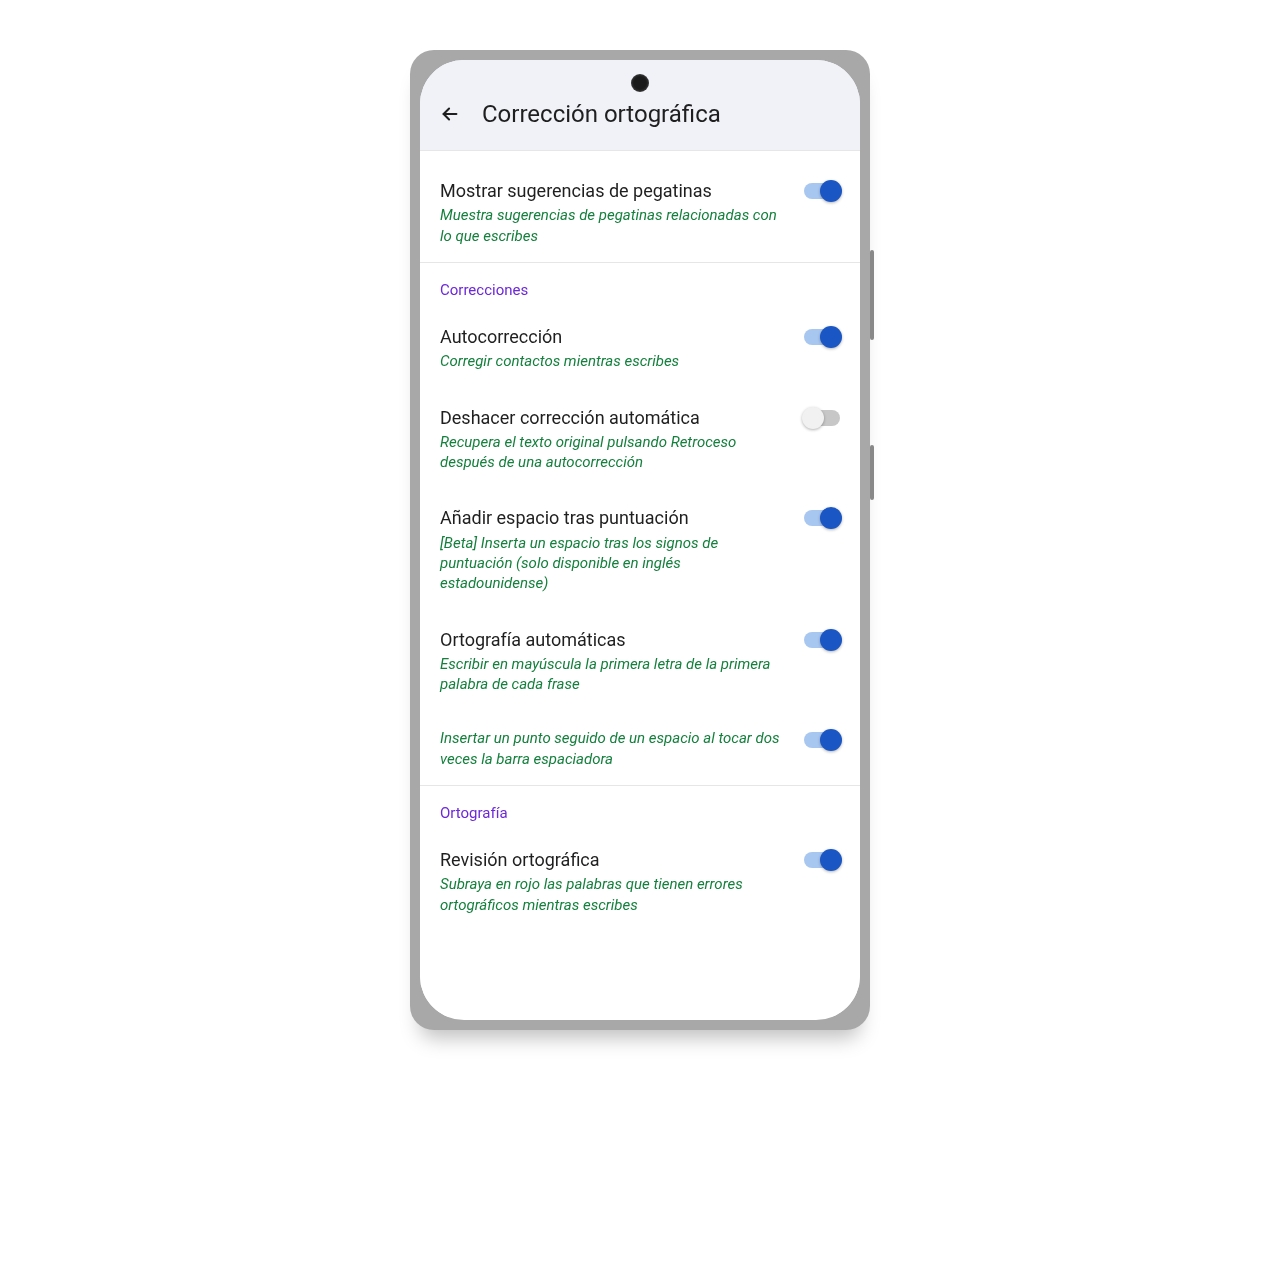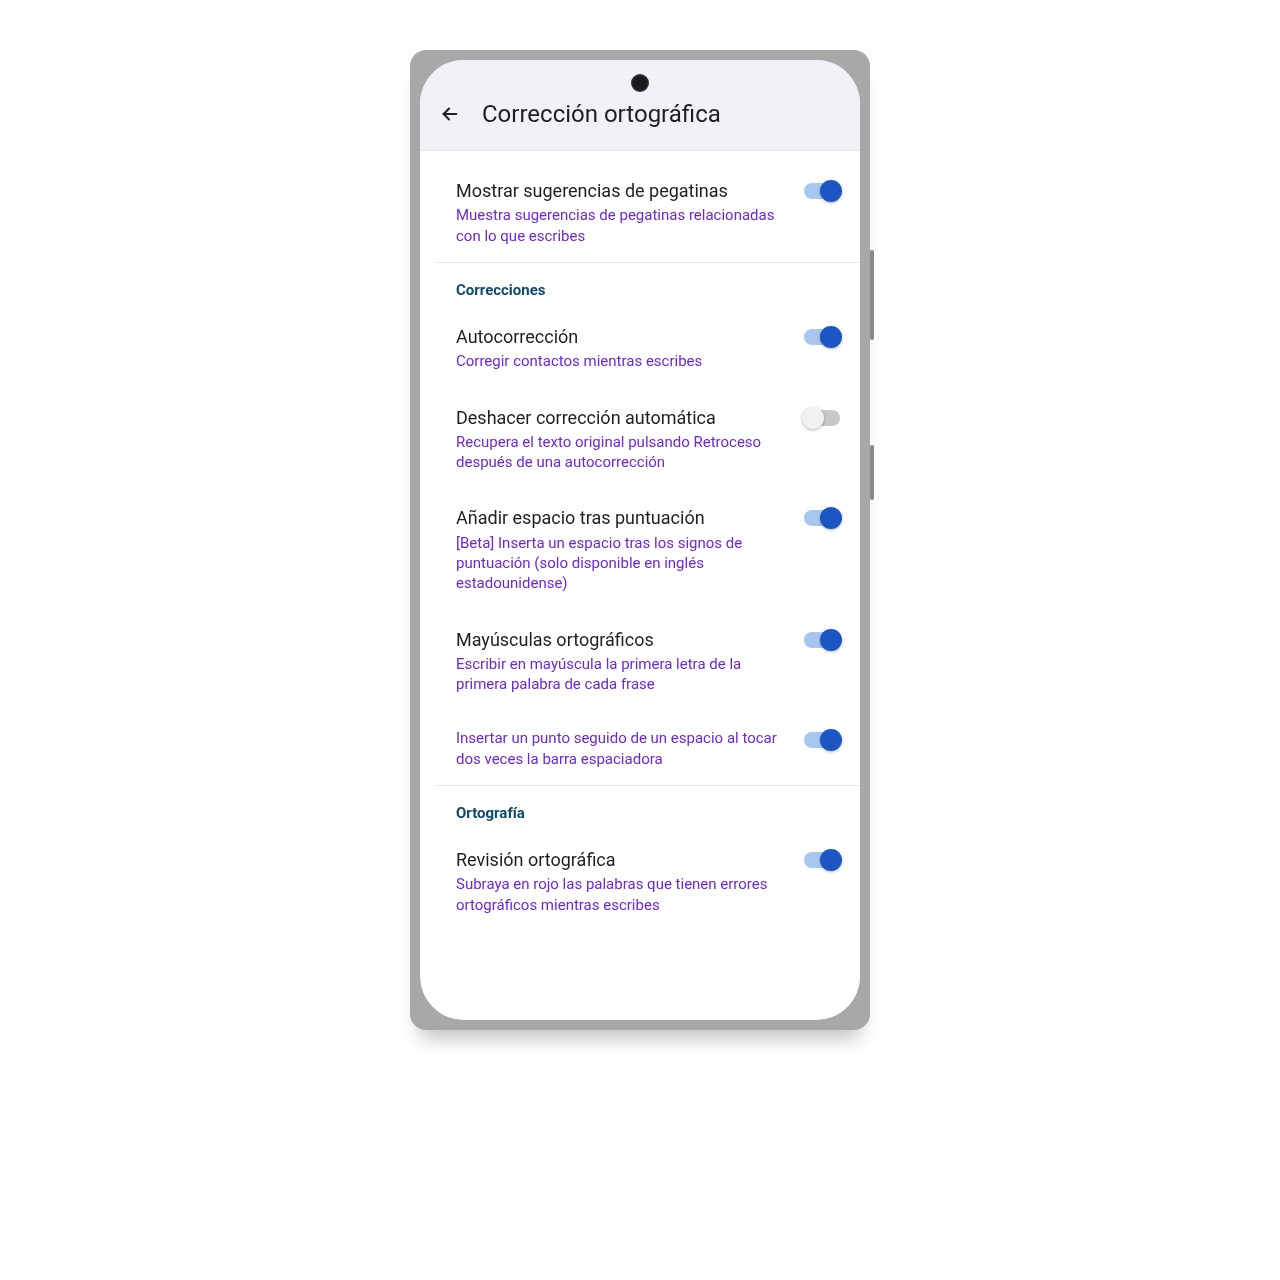--- a/index.html
+++ b/index.html
@@ -10,21 +10,21 @@
       font-family: 'Roboto', 'Segoe UI', Arial, sans-serif;
       display: flex;
       justify-content: center;
       align-items: flex-start;
       padding-top: 50px;
     }
     .phone-frame {
       width: 460px;
       height: 980px;
       background: #a8a8a8;
-      border-radius: 16px;
+      border-radius: 24px;
       padding: 10px;
       position: relative;
       box-shadow: 0 18px 20px -10px rgba(0,0,0,0.25);
     }
     .side-button {
       position: absolute;
       right: -4px;
       width: 4px;
       background: #888;
       border-radius: 2px;
@@ -70,53 +70,53 @@
     .back-icon svg { width: 22px; height: 22px; }
     .page-title {
       font-size: 24px;
       color: #1f1f1f;
       font-weight: 400;
     }
     .content {
       height: calc(100% - 95px);
       overflow-y: auto;
       background: #ffffff;
-      margin-left: 16px;
     }
     .section-divider {
       height: 1px;
       background: #e6e6e6;
       margin: 0;
     }
     .section-header {
       padding: 18px 20px 8px 20px;
       font-size: 15px;
-      color: #0c4a6e;
-      font-weight: 700;
+      color: #6d28d9;
+      font-weight: 400;
     }
     .setting-row {
       display: flex;
       align-items: flex-start;
       justify-content: space-between;
       padding: 18px 20px 16px 20px;
       gap: 12px;
       cursor: pointer;
     }
     .setting-text { flex: 1; }
     .setting-title {
       font-size: 18px;
       color: #1f1f1f;
       font-weight: 400;
       line-height: 1.3;
       margin-bottom: 3px;
     }
     .setting-desc {
       font-size: 15px;
-      color: #6d28d9;
+      color: #15803d;
       line-height: 1.35;
+      font-style: italic;
     }
     .toggle {
       position: relative;
       width: 36px;
       height: 16px;
       flex-shrink: 0;
       margin-top: 4px;
     }
     .toggle-track {
       width: 100%;
@@ -195,21 +195,21 @@
             <div class="setting-title">Añadir espacio tras puntuación</div>
             <div class="setting-desc">[Beta] Inserta un espacio tras los signos de puntuación (solo disponible en inglés estadounidense)</div>
           </div>
           <div class="toggle on">
             <div class="toggle-track"></div>
             <div class="toggle-thumb"></div>
           </div>
         </div>
         <div class="setting-row">
           <div class="setting-text">
-            <div class="setting-title">Mayúsculas ortográficos</div>
+            <div class="setting-title">Ortografía automáticas</div>
             <div class="setting-desc">Escribir en mayúscula la primera letra de la primera palabra de cada frase</div>
           </div>
           <div class="toggle on">
             <div class="toggle-track"></div>
             <div class="toggle-thumb"></div>
           </div>
         </div>
         <div class="setting-row">
           <div class="setting-text">
             <div class="setting-desc">Insertar un punto seguido de un espacio al tocar dos veces la barra espaciadora</div>

